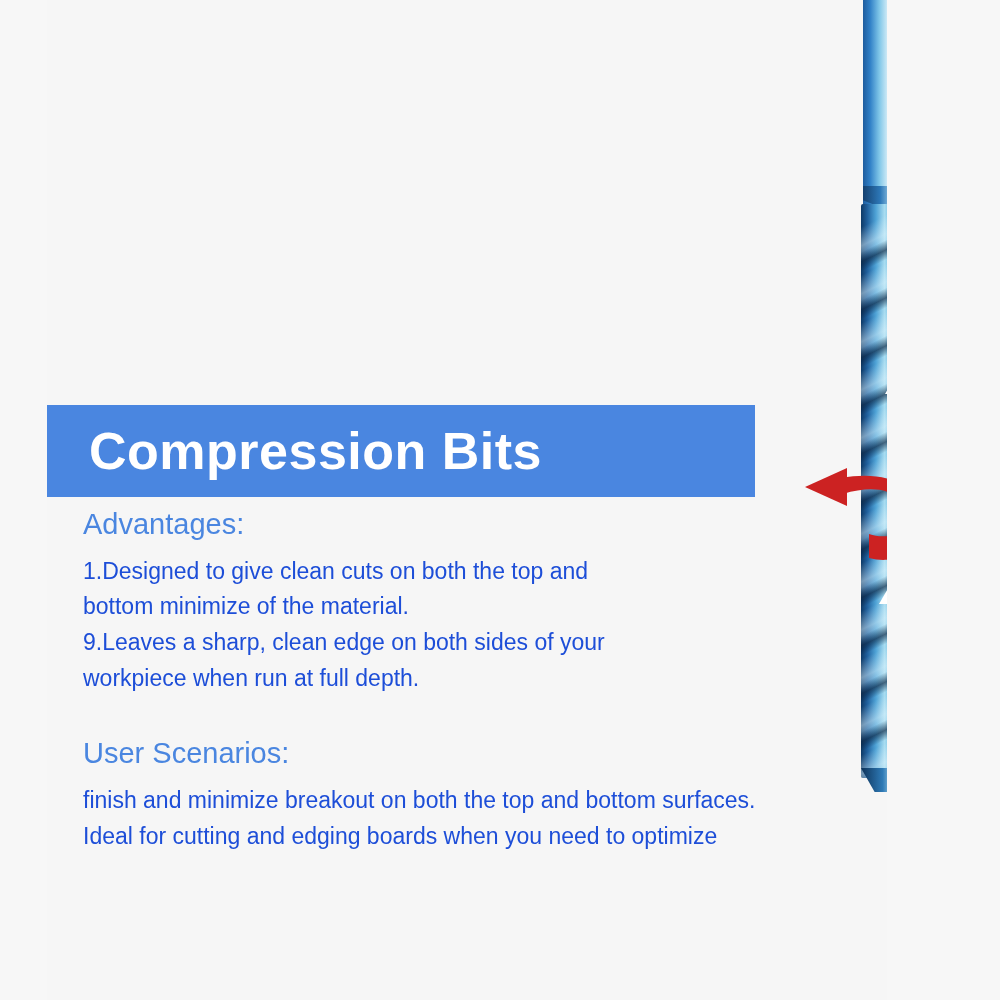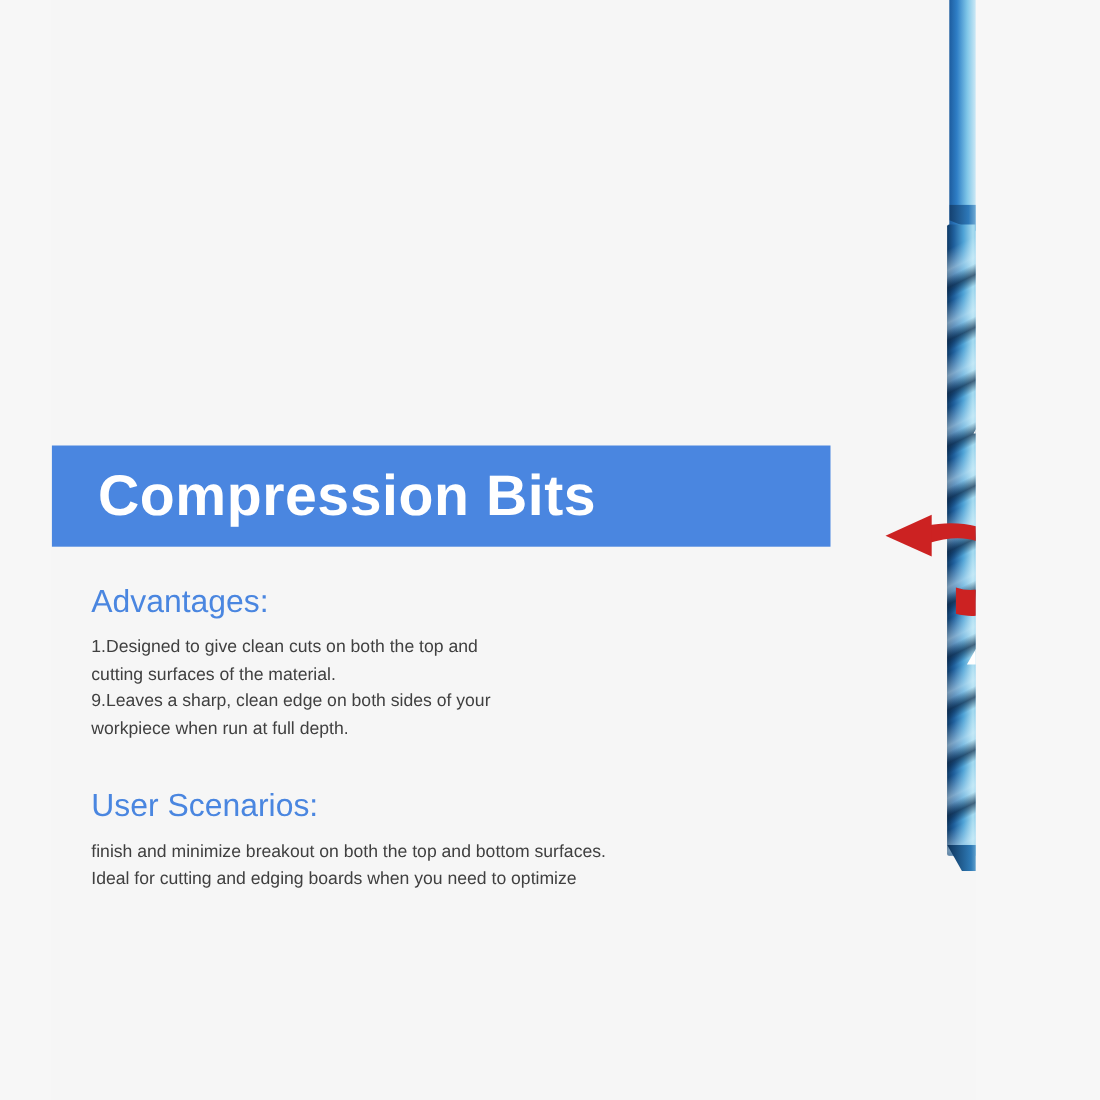--- a/index.html
+++ b/index.html
@@ -43,36 +43,36 @@
     letter-spacing: 0.5px;
     margin-left: 42px;
     line-height: 1;
     white-space: nowrap;
   }
 
   
   .content {
     position: absolute;
     left: 36px;
-    top: 530px;
+    top: 507px;
     width: 700px;
   }
   .section-head {
     color: #4a86e0;
     font-size: 29px;
     font-weight: normal;
     margin: 0 0 12px 0;
     line-height: 1.2;
   }
   .section-head.second {
     margin-top: 40px;
   }
   .body-line {
-    color: #404040;
-    font-size: 16px;
+    color: #1d4ed8;
+    font-size: 23px;
     line-height: 1.55;
     margin: 0;
     white-space: pre-wrap;
   }
   .para {
     margin-bottom: 0;
   }
 
   
   .bit-wrap {
@@ -194,21 +194,21 @@
 
   <div class="title-banner">
     <div class="title-text">Compression Bits</div>
   </div>
 
   <div class="content">
 
     <h2 class="section-head">Advantages:</h2>
     <div class="para">
       <p class="body-line">1.Designed to give clean cuts on both the top and</p>
-      <p class="body-line">cutting surfaces of the material.</p>
+      <p class="body-line">bottom minimize of the material.</p>
       <p class="body-line">9.Leaves a sharp, clean edge on both sides of your</p>
       <p class="body-line">workpiece when run at full depth.</p>
     </div>
 
     <h2 class="section-head second">User Scenarios:</h2>
     <div class="para">
       <p class="body-line">finish and minimize breakout on both the top and bottom surfaces.</p>
       <p class="body-line">Ideal for cutting and edging boards when you need to optimize</p>
     </div>
   </div>

